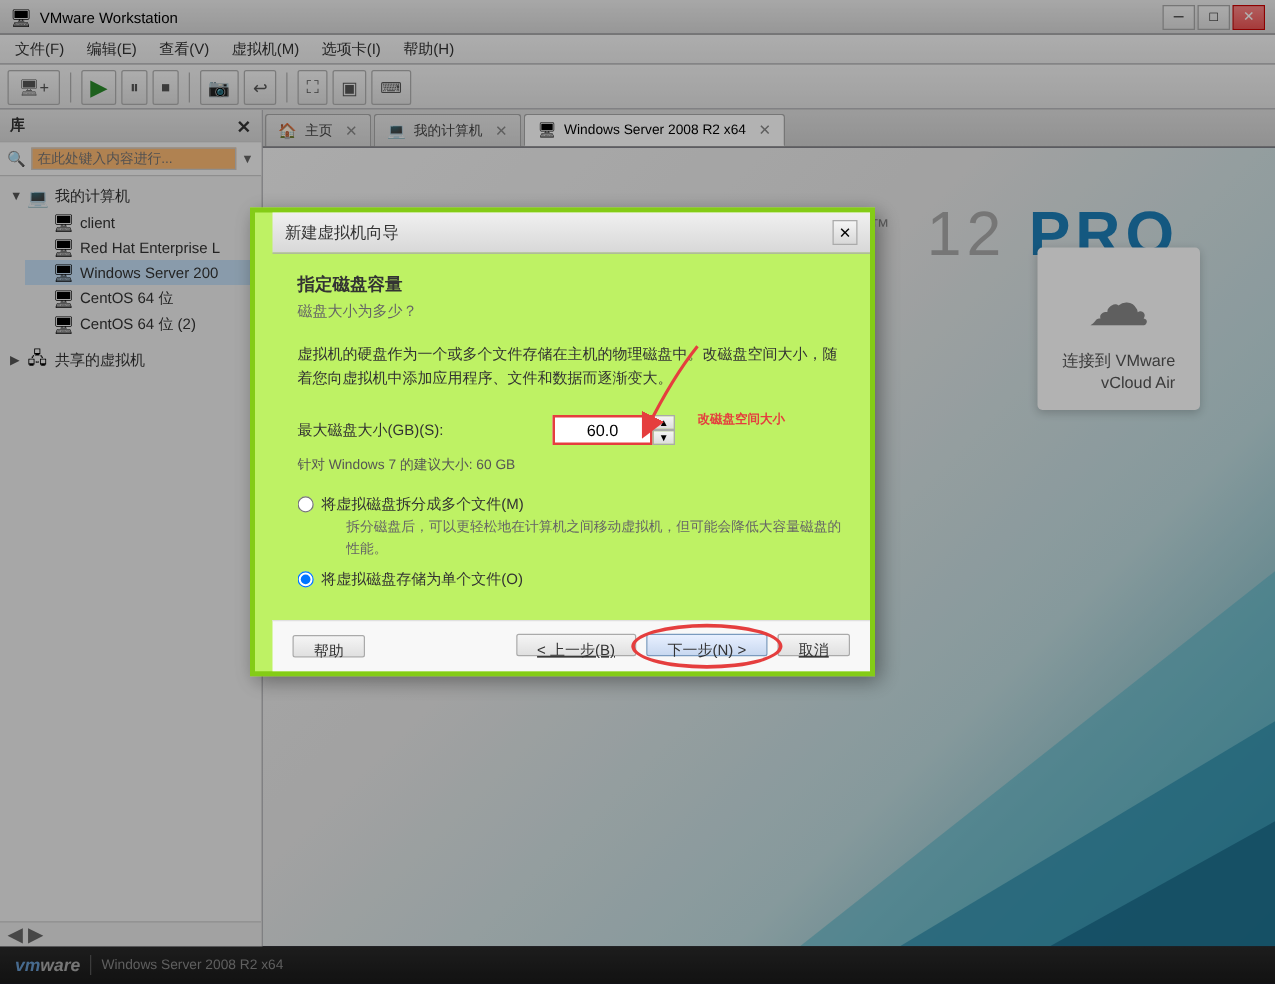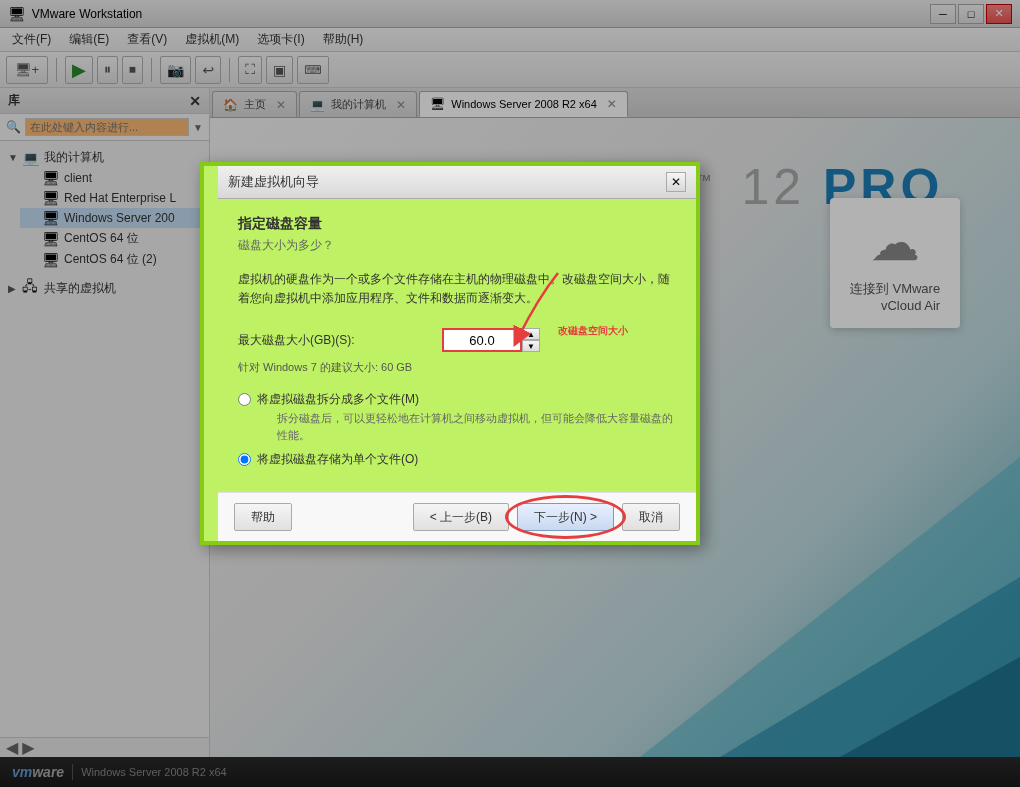--- a/index.html
+++ b/index.html
@@ -257,30 +257,30 @@
     .dialog-footer {
       padding: 10px 16px;
       display: flex;
       justify-content: space-between;
       align-items: center;
       border-top: 1px solid #e0e0e0;
       background: #f8f8f8;
     }
     .dialog-btn {
       padding: 4px 16px;
-      height: 28px;
+      height: 18px;
       background: linear-gradient(to bottom, #f5f5f5, #e0e0e0);
       border: 1px solid #aaa;
       cursor: pointer;
       font-size: 12px;
       color: #333;
       border-radius: 2px;
     }
     .dialog-btn.primary { background: linear-gradient(to bottom, #e8f0ff, #c8d8f0); border-color: #7a9abe; }
-    .dialog-footer-right { display: flex; gap: 8px; }
+    .dialog-footer-right { display: flex; gap: 8px; text-decoration: underline; }
   </style>
 </head>
 <body>
 
 <div class="title-bar">
   <div class="title-bar-left">
     <span style="font-size:14px;">🖥</span>
     <span>VMware Workstation</span>
   </div>
   <div class="title-bar-controls">

